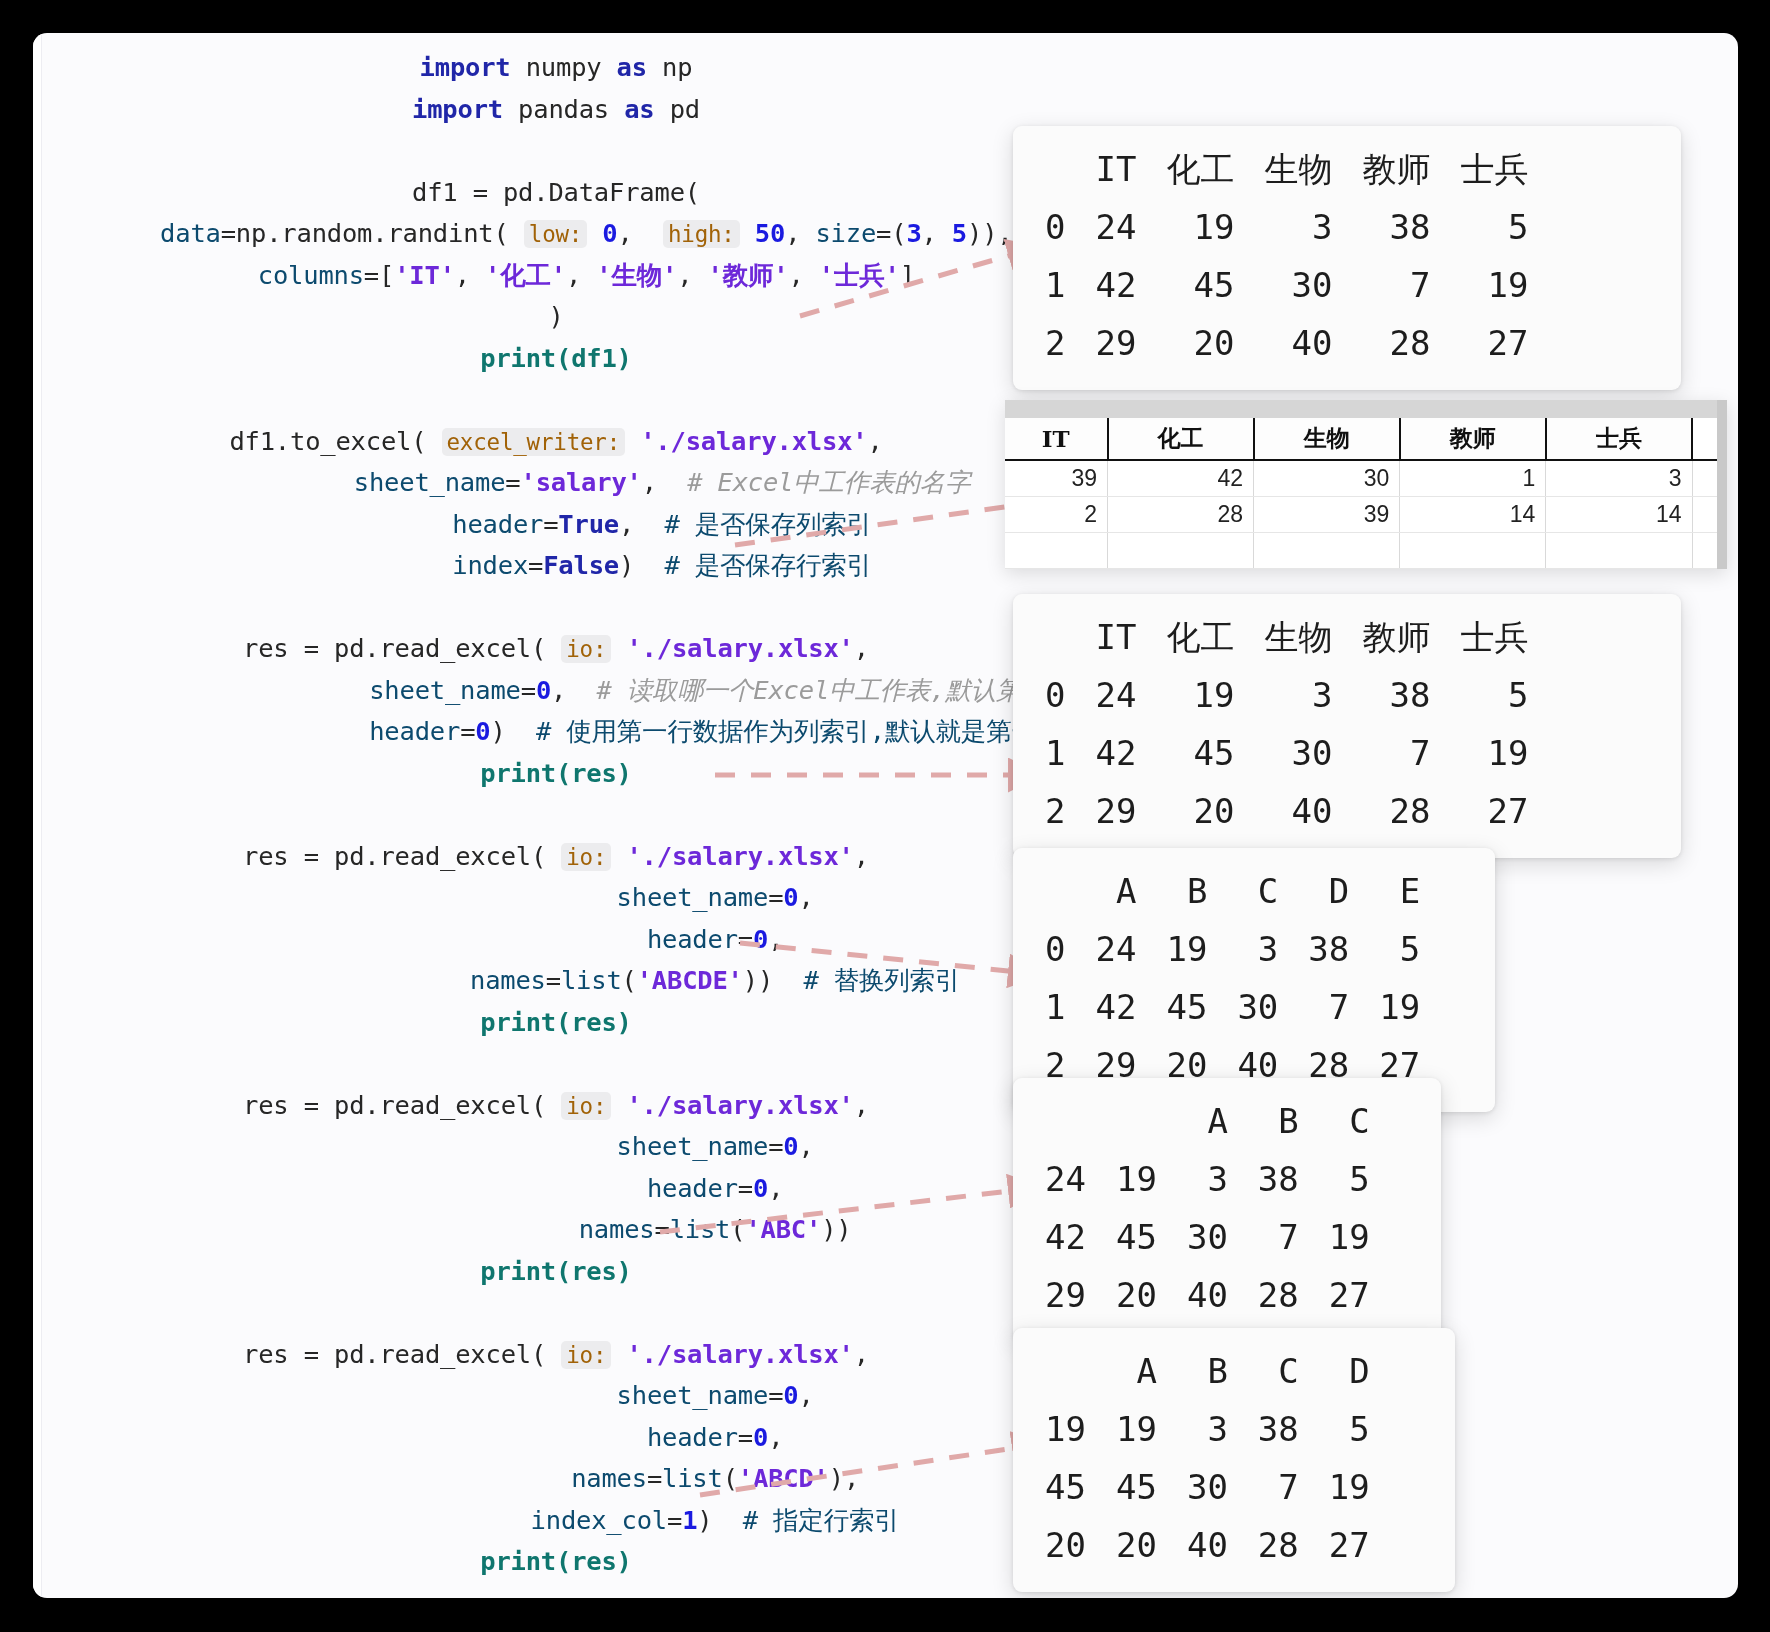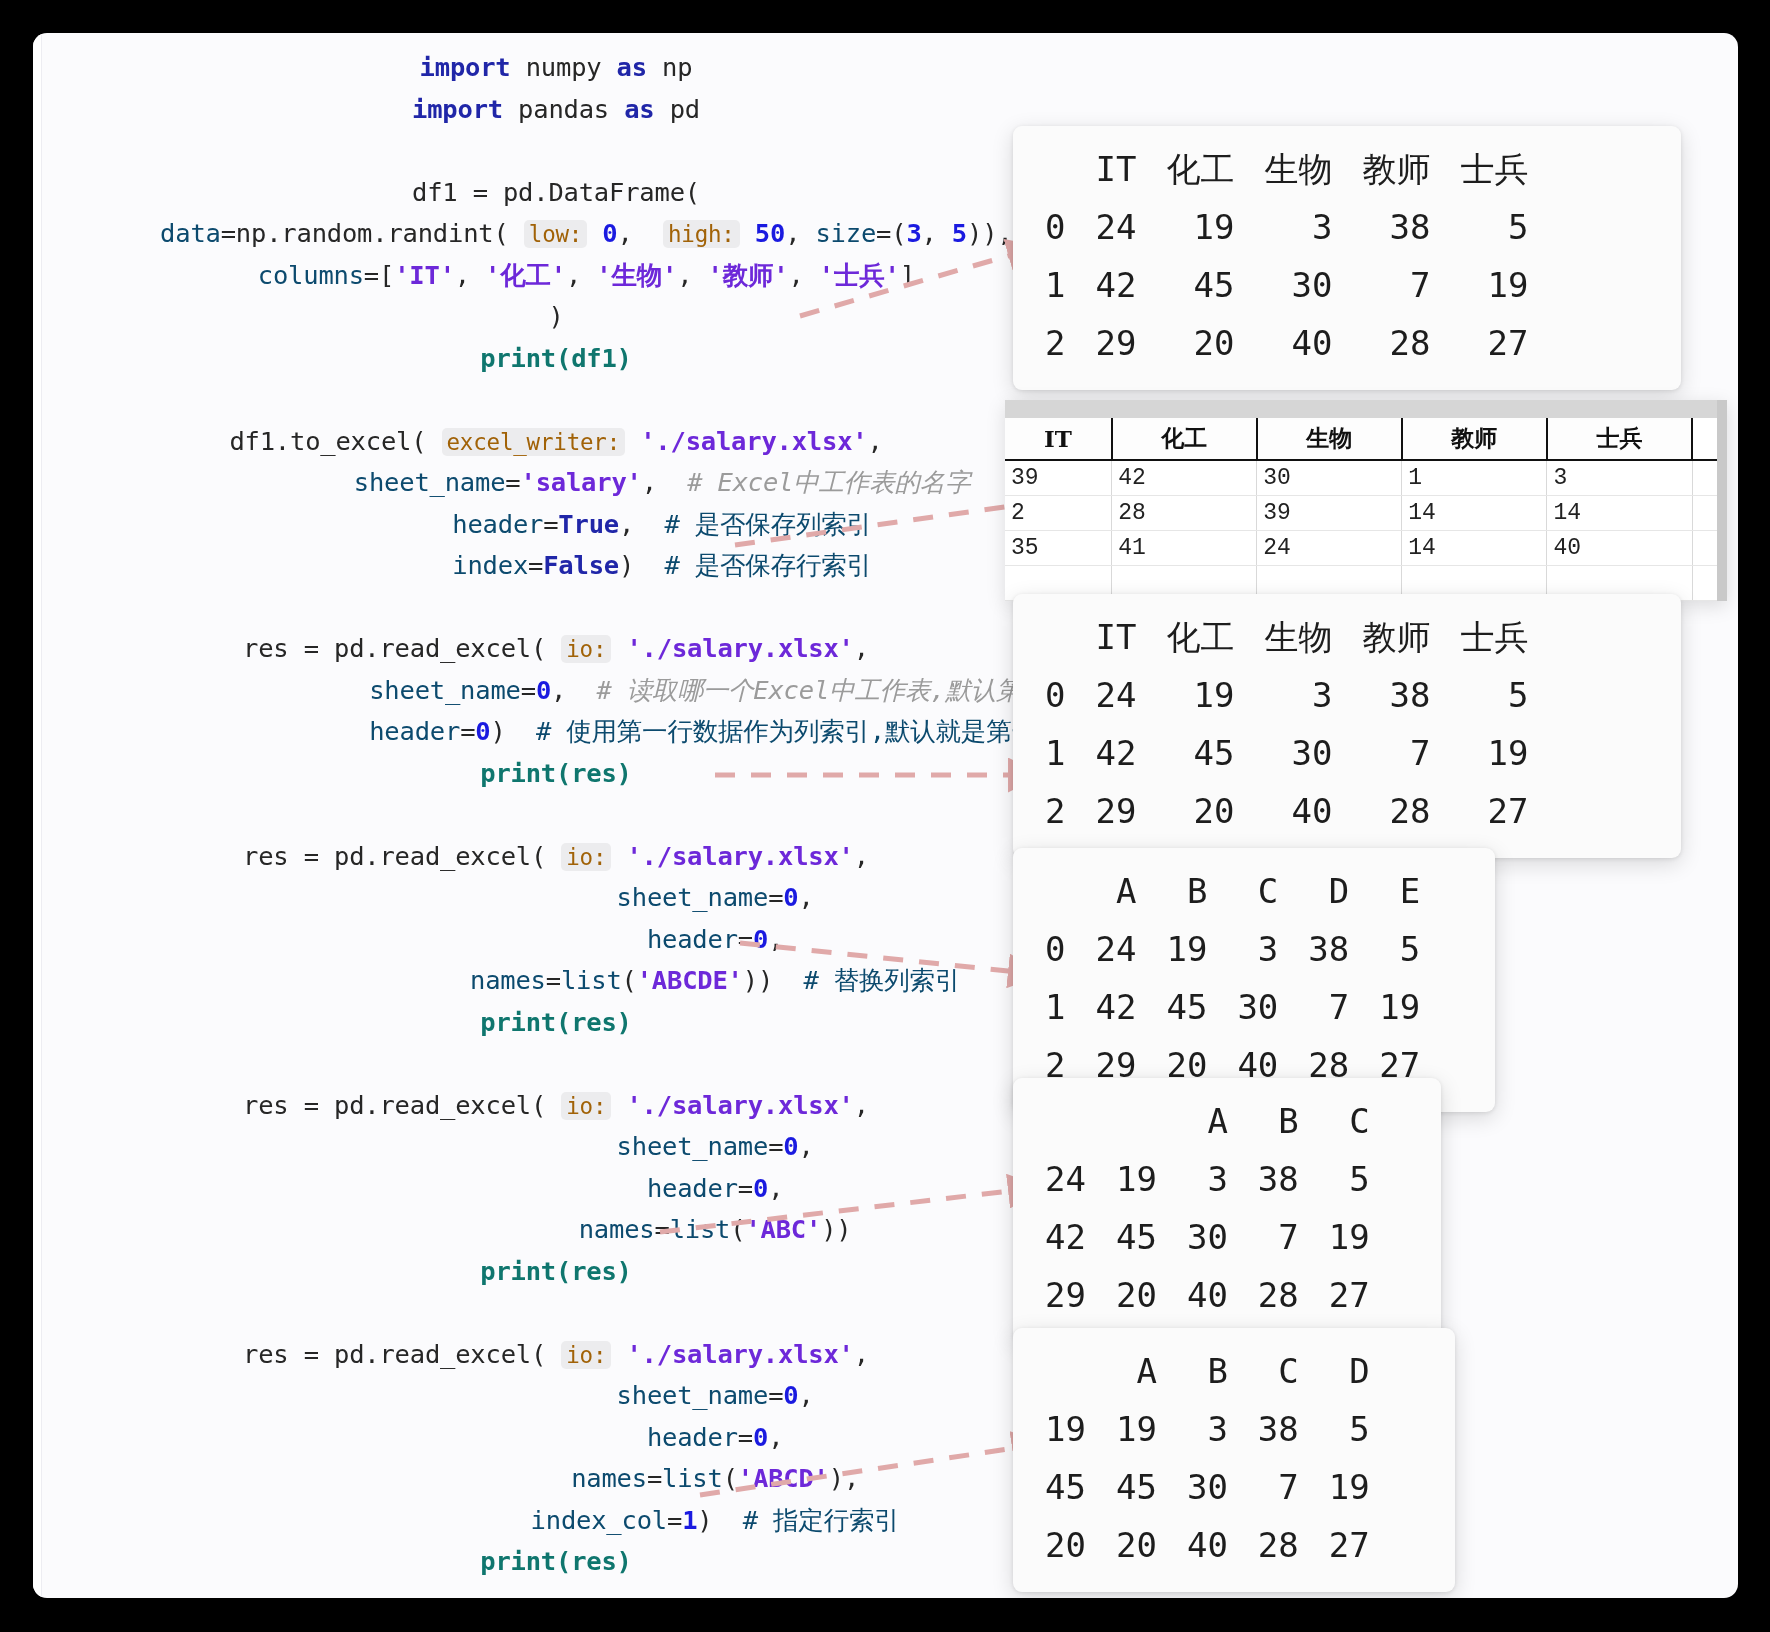--- a/index.html
+++ b/index.html
@@ -124,22 +124,23 @@
     text-align: center;
     padding: 5px 6px;
     border-right: 2px solid #111;
     border-bottom: 2px solid #111;
     background: #fdfdfd;
     color: #111;
   }
   #excel-panel th.firstcol { border-left: none; }
   #excel-panel th:last-child { border-right: 1px solid #d9d9d9; }
   #excel-panel td {
-    font-family: Liberation Mono, monospace;
+    font-family: Liberation Sans, sans-serif;
     font-size: 23px;
+    text-align: right;
     padding: 4px 10px 4px 6px;
     border-right: 1px solid #d9d9d9;
     border-bottom: 1px solid #e6e6e6;
     color: #222;
     height: 25px;
   }
   #excel-panel .trailcell { width: 18px; background: #ffffff; border-right: none; }
   #excel-panel .rightedge {
     position: absolute; right: 0; top: 0; bottom: 0; width: 10px;
     background: #c9c9c9;
@@ -239,28 +240,20 @@
       </tr>
       <tr>
         <td>2</td>
         <td>28</td>
         <td>39</td>
         <td>14</td>
         <td>14</td>
         <td class="trailcell"></td>
       </tr>
       <tr>
-        <td>35</td>
-        <td>41</td>
-        <td>24</td>
-        <td>14</td>
-        <td>40</td>
-        <td class="trailcell"></td>
-      </tr>
-      <tr>
         <td>&nbsp;</td>
         <td></td>
         <td></td>
         <td></td>
         <td></td>
         <td class="trailcell"></td>
       </tr>
     </tbody>
       </table>
     <div class="rightedge"></div>

